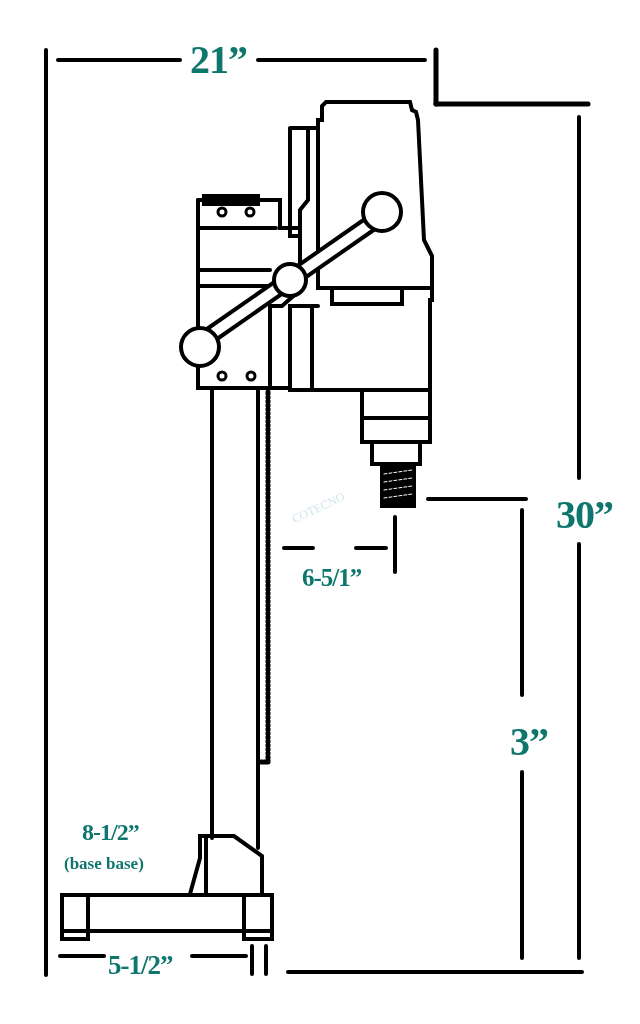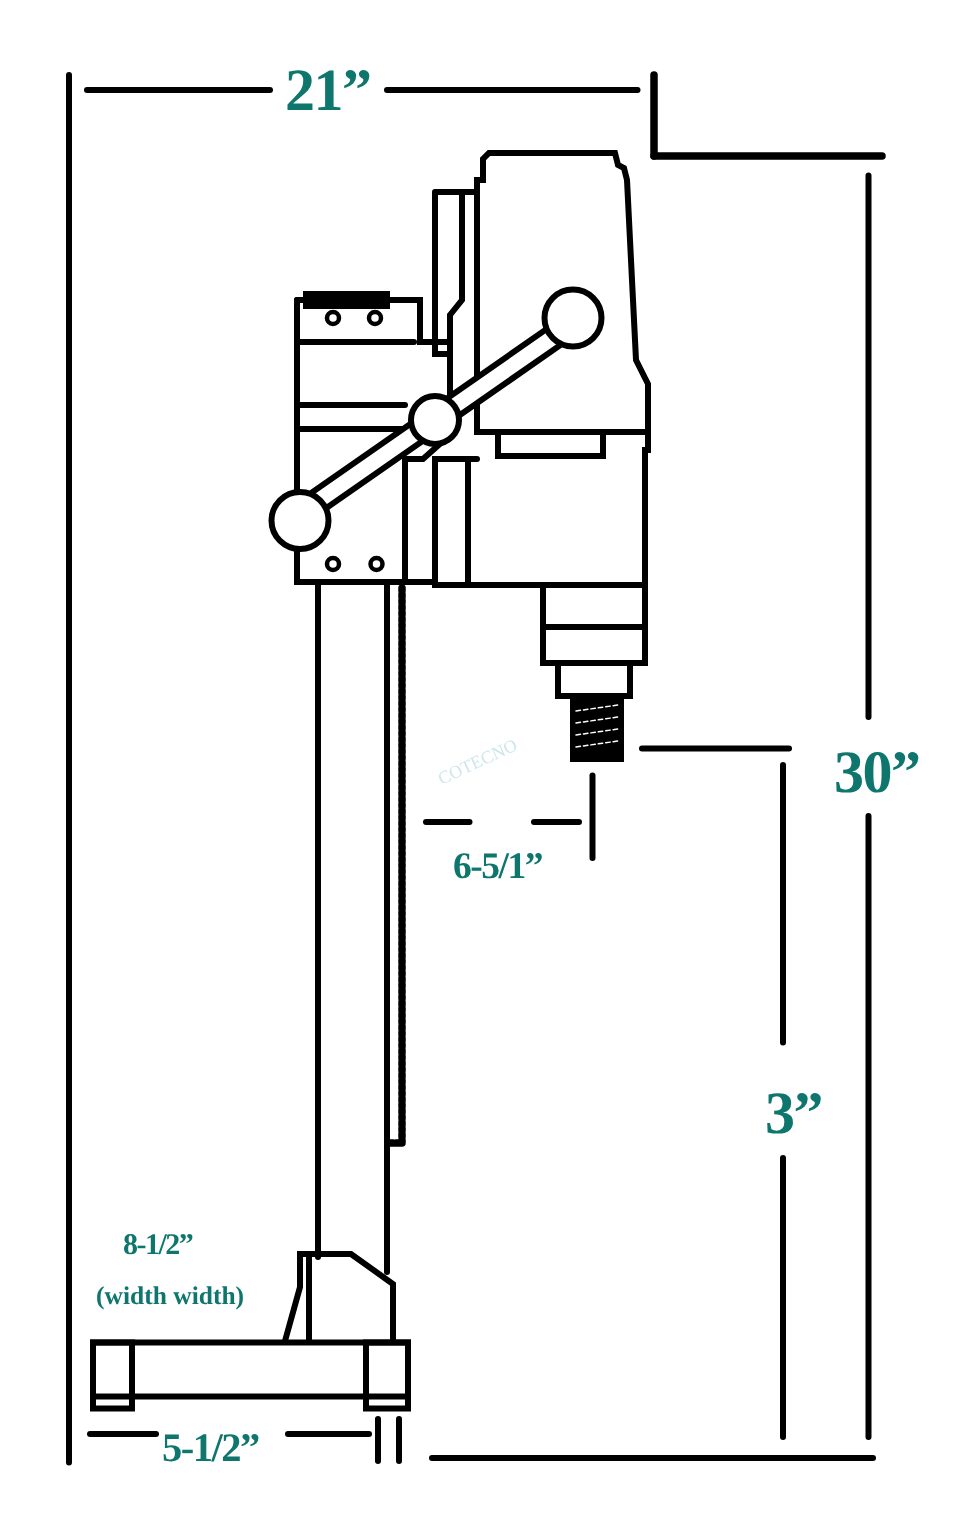--- a/index.html
+++ b/index.html
@@ -3,21 +3,21 @@
 <meta charset="utf-8">
 <style>
   html, body { margin:0; padding:0; background:#ffffff; }
   body { width:640px; height:1024px; overflow:hidden; position:relative; font-family:"Liberation Sans", sans-serif; }
   svg { position:absolute; left:0; top:0; }
   .dim-label { position:absolute; font-family:Liberation Serif, serif; font-weight:bold; color:#0f766e; white-space:nowrap; line-height:1; }
   .lbl-21 { left:190px; top:40px; font-size:40px; letter-spacing:-1px; }
   .lbl-30 { left:556px; top:495px; font-size:40px; letter-spacing:-1px;text-align:right; }
   .lbl-15 { left:510px; top:722px; font-size:40px; letter-spacing:-1px; }
   .lbl-658 { left:302px; top:565px; font-size:25px; letter-spacing:-1px; }
-  .lbl-812 { left:82px; top:820px; font-size:20px; letter-spacing:-1px; }
+  .lbl-812 { left:82px; top:820px; font-size:24px; letter-spacing:-1px; }
   .lbl-basew { left:64px; top:855px; font-size:17px; }
   .lbl-514 { left:108px; top:952px; font-size:27px; letter-spacing:-1px; }
   .watermark { position:absolute; left:296px; top:512px; font-family:"Liberation Serif", serif; font-size:12px; color:#cfe6ea; transform:rotate(-25deg); transform-origin:left bottom; }
 </style>
 </head>
 <body>
 
 <svg width="640" height="1024" viewBox="0 0 640 1024" xmlns="http://www.w3.org/2000/svg">
   <g fill="none" stroke="#000" stroke-linecap="round" stroke-linejoin="miter">
 
@@ -111,15 +111,15 @@
       <rect x="244" y="895" width="28" height="44"></rect>
     </g>
   </g>
 </svg>
 
 <div class="dim-label lbl-21">21”</div>
 <div class="dim-label lbl-30">30”</div>
 <div class="dim-label lbl-15">3”</div>
 <div class="dim-label lbl-658">6-5/1”</div>
 <div class="dim-label lbl-812">8-1/2”</div>
-<div class="dim-label lbl-basew">(width width)</div>
+<div class="dim-label lbl-basew">(base base)</div>
 <div class="dim-label lbl-514">5-1/2”</div>
 <div class="watermark">COTECNO</div>
 
 </body></html>

